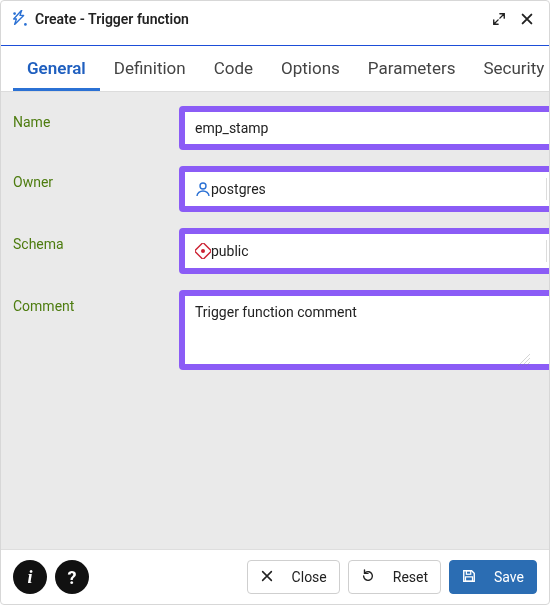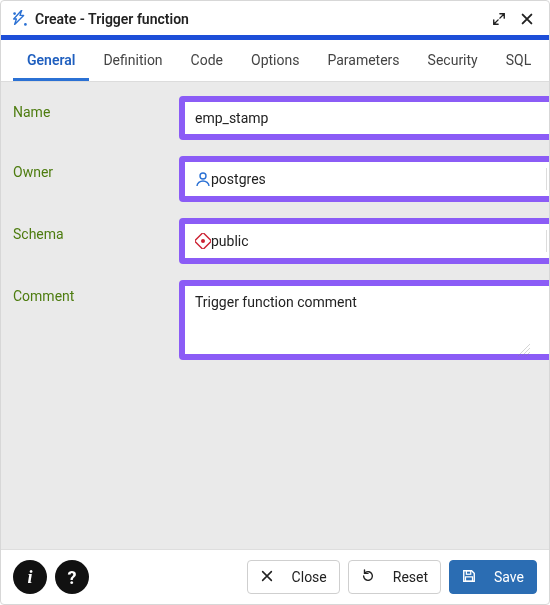--- a/index.html
+++ b/index.html
@@ -17,22 +17,22 @@
     height: 605px;
     border: 1px solid #d7d7d7;
     border-radius: 4px;
     display: flex;
     flex-direction: column;
     position: relative;
   }
   .titlebar {
     display: flex;
     align-items: center;
-    padding: 8px 12px 6px 10px;
-    border-bottom: 5px solid #1d4ed8;
+    padding: 8px 12px 16px 10px;
+    border-bottom: 1px solid #1d4ed8;
   }
   .title-icon {
     width: 18px; height: 18px;
     margin-right: 6px;
     display: inline-flex; align-items:center; justify-content:center;
   }
   .title-text { font-weight: 600; font-size: 14px; }
   .title-spacer { flex: 1; }
   .title-btn {
     width: 20px; height: 20px;
@@ -40,21 +40,21 @@
     margin-left:8px; cursor:pointer;
   }
 
   .tabs {
     display: flex;
     padding: 0 12px;
     border-bottom: 1px solid #dcdcdc;
   }
   .tab {
     padding: 12px 14px 10px;
-    font-size: 14px;
+    font-size: 17px;
     color: #444;
     cursor: pointer;
     border-bottom: 3px solid transparent;
     white-space: nowrap;
   }
   .tab.active {
     font-weight: 600;
     color: #1f5fbf;
     border-bottom: 3px solid #2b71d4;
   }

